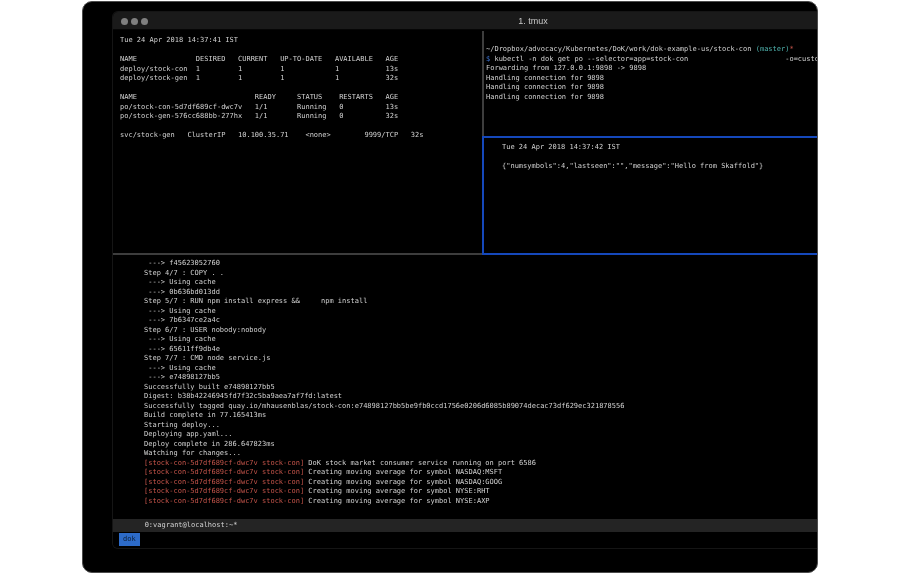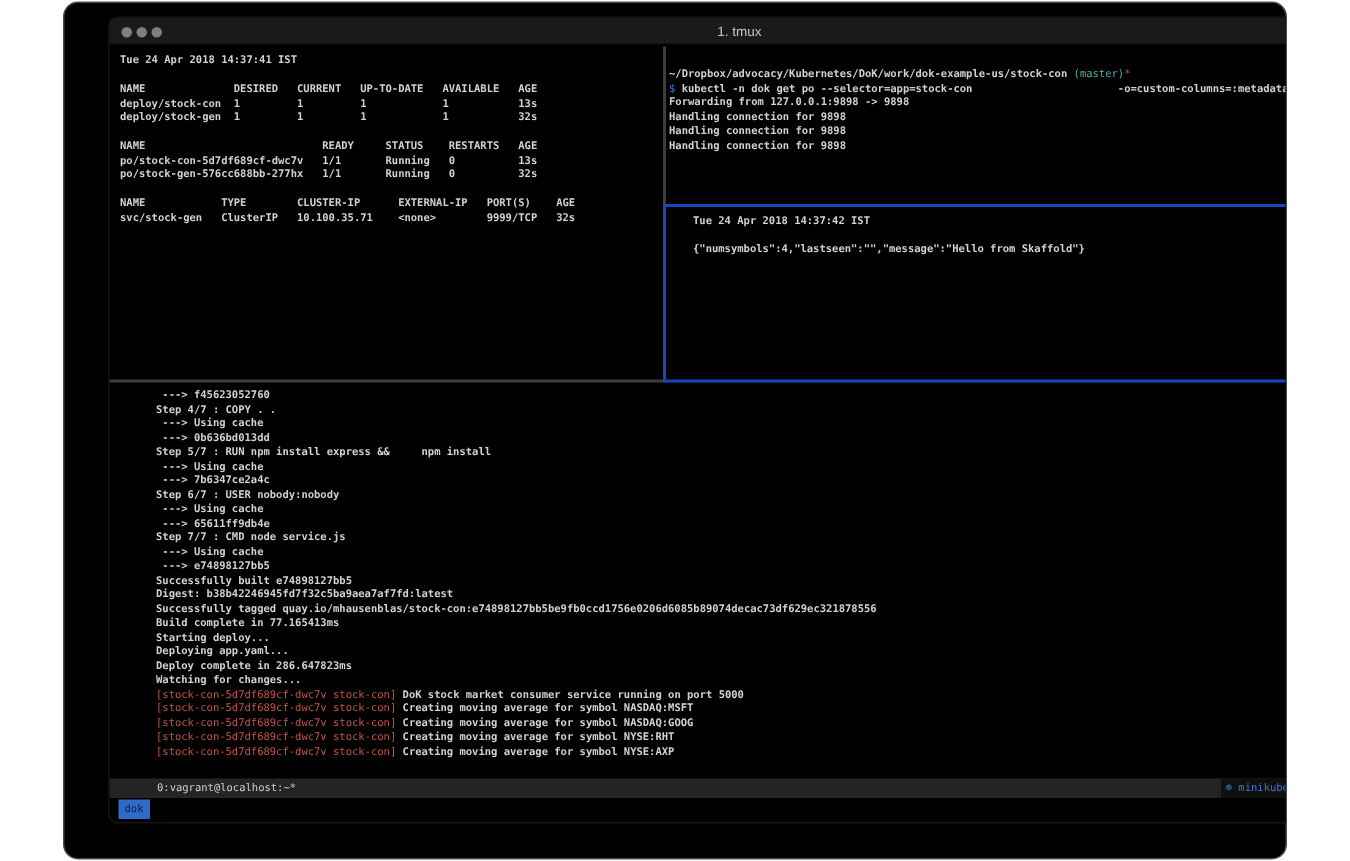--- a/index.html
+++ b/index.html
@@ -1,19 +1,19 @@
 <!DOCTYPE html>
 <html style="--fg: #d2d2d2; --red: #c4544a; --cyan: #4fb3ae; --blue: #3d76d8; --pane_border_active: #1548bb; --pane_border_inactive: #3d3d3d; --status_bar_bg: #242424; --session_badge_bg: #2d6bc8; --session_badge_fg: #0b1e36; --terminal_bg: #000000; --titlebar_bg: #1a1a1a; --titlebar_fg: #c8c8c8;"><head>
 <meta charset="utf-8">
 <style>
   * { margin:0; padding:0; box-sizing:border-box; }
   html,body { width:900px; height:574px; background:#ffffff; font-family:"DejaVu Sans Mono",monospace; }
 
   .stage {
-    position:relative; width:816px; height:572px; margin:1px auto;
+    position:relative; width:736px; height:572px; margin:1px auto;
     background:#000; border:1px solid #4c4c4c; border-radius:10px; overflow:hidden;
   }
 
   .window {
     position:absolute; left:30px; top:10px; width:840px; height:536px;
     background:var(--terminal_bg); border-radius:5px; overflow:hidden;
     box-shadow:0 0 0 1px #151515;
   }
 
   .titlebar {
@@ -26,21 +26,21 @@
     position:absolute; left:0; right:0; top:0; height:18px; line-height:18px;
     text-align:center; color:var(--titlebar_fg);
     font:9px/18px "Liberation Sans",sans-serif;
   }
 
   .term { position:absolute; left:0; top:19px; width:840px; height:517px; background:var(--terminal_bg); }
 
   .pane { position:absolute; overflow:hidden; font-size:7px; }
   .tl { height:9.5px; line-height:9.5px; white-space:pre; letter-spacing:0; }
 
-  .c-fg   { color:var(--fg);font-weight:bold; }
+  .c-fg   { color:var(--fg); }
   .c-red  { color:var(--red); }
   .c-cyan { color:var(--cyan); }
   .c-blue { color:var(--blue); }
 
   .pane-left      { left:0;   top:0;   width:369px; height:222px; padding:5px 0 0 7px; }
   .pane-right-top { left:371px; top:0; width:469px; height:105px; padding:14px 0 0 2px; }
   .pane-right-mid { left:371px; top:107px; width:469px; height:115px; padding:5px 0 0 18px; }
   .pane-bottom    { left:0;   top:224px; width:840px; height:263px; padding:4px 0 0 6px;margin-left:25px; }
 
   .divider { position:absolute; }
@@ -86,21 +86,20 @@
           <div class="tl"><span class="c-fg">Tue 24 Apr 2018 14:37:41 IST</span></div>
           <div class="tl"><span class="c-fg"></span></div>
           <div class="tl"><span class="c-fg">NAME              DESIRED   CURRENT   UP-TO-DATE   AVAILABLE   AGE</span></div>
           <div class="tl"><span class="c-fg">deploy/stock-con  1         1         1            1           13s</span></div>
           <div class="tl"><span class="c-fg">deploy/stock-gen  1         1         1            1           32s</span></div>
           <div class="tl"><span class="c-fg"></span></div>
           <div class="tl"><span class="c-fg">NAME                            READY     STATUS    RESTARTS   AGE</span></div>
           <div class="tl"><span class="c-fg">po/stock-con-5d7df689cf-dwc7v   1/1       Running   0          13s</span></div>
           <div class="tl"><span class="c-fg">po/stock-gen-576cc688bb-277hx   1/1       Running   0          32s</span></div>
           <div class="tl"><span class="c-fg"></span></div>
-          <div class="tl"><span class="c-fg">NAME            TYPE        CLUSTER-IP      EXTERNAL-IP   PORT(S)    AGE</span></div>
           <div class="tl"><span class="c-fg">svc/stock-gen   ClusterIP   10.100.35.71    &lt;none&gt;        9999/TCP   32s</span></div>
         </div>
 
       <div class="pane pane-right-top">
           <div class="tl"><span class="c-fg">~/Dropbox/advocacy/Kubernetes/DoK/work/dok-example-us/stock-con </span><span class="c-cyan">(master)</span><span class="c-red">*</span></div>
           <div class="tl"><span class="c-blue">$</span><span class="c-fg"> kubectl -n dok get po --selector=app=stock-con                       -o=custom-columns=:metadata.name --no-head</span></div>
           <div class="tl"><span class="c-fg">Forwarding from 127.0.0.1:9898 -&gt; 9898</span></div>
           <div class="tl"><span class="c-fg">Handling connection for 9898</span></div>
           <div class="tl"><span class="c-fg">Handling connection for 9898</span></div>
           <div class="tl"><span class="c-fg">Handling connection for 9898</span></div>
@@ -127,21 +126,21 @@
           <div class="tl"><span class="c-fg"> ---&gt; Using cache</span></div>
           <div class="tl"><span class="c-fg"> ---&gt; e74898127bb5</span></div>
           <div class="tl"><span class="c-fg">Successfully built e74898127bb5</span></div>
           <div class="tl"><span class="c-fg">Digest: b38b42246945fd7f32c5ba9aea7af7fd:latest</span></div>
           <div class="tl"><span class="c-fg">Successfully tagged quay.io/mhausenblas/stock-con:e74898127bb5be9fb0ccd1756e0206d6085b89074decac73df629ec321878556</span></div>
           <div class="tl"><span class="c-fg">Build complete in 77.165413ms</span></div>
           <div class="tl"><span class="c-fg">Starting deploy...</span></div>
           <div class="tl"><span class="c-fg">Deploying app.yaml...</span></div>
           <div class="tl"><span class="c-fg">Deploy complete in 286.647823ms</span></div>
           <div class="tl"><span class="c-fg">Watching for changes...</span></div>
-          <div class="tl"><span class="c-red">[stock-con-5d7df689cf-dwc7v stock-con]</span><span class="c-fg"> DoK stock market consumer service running on port 5000</span></div>
+          <div class="tl"><span class="c-red">[stock-con-5d7df689cf-dwc7v stock-con]</span><span class="c-fg"> DoK stock market consumer service running on port 6586</span></div>
           <div class="tl"><span class="c-red">[stock-con-5d7df689cf-dwc7v stock-con]</span><span class="c-fg"> Creating moving average for symbol NASDAQ:MSFT</span></div>
           <div class="tl"><span class="c-red">[stock-con-5d7df689cf-dwc7v stock-con]</span><span class="c-fg"> Creating moving average for symbol NASDAQ:GOOG</span></div>
           <div class="tl"><span class="c-red">[stock-con-5d7df689cf-dwc7v stock-con]</span><span class="c-fg"> Creating moving average for symbol NYSE:RHT</span></div>
           <div class="tl"><span class="c-red">[stock-con-5d7df689cf-dwc7v stock-con]</span><span class="c-fg"> Creating moving average for symbol NYSE:AXP</span></div>
         </div>
 
       <div class="divider vdiv-inactive"></div>
       <div class="divider vdiv-active"></div>
       <div class="divider hdiv-active-1"></div>
       <div class="divider hdiv-inactive-bottom"></div>

